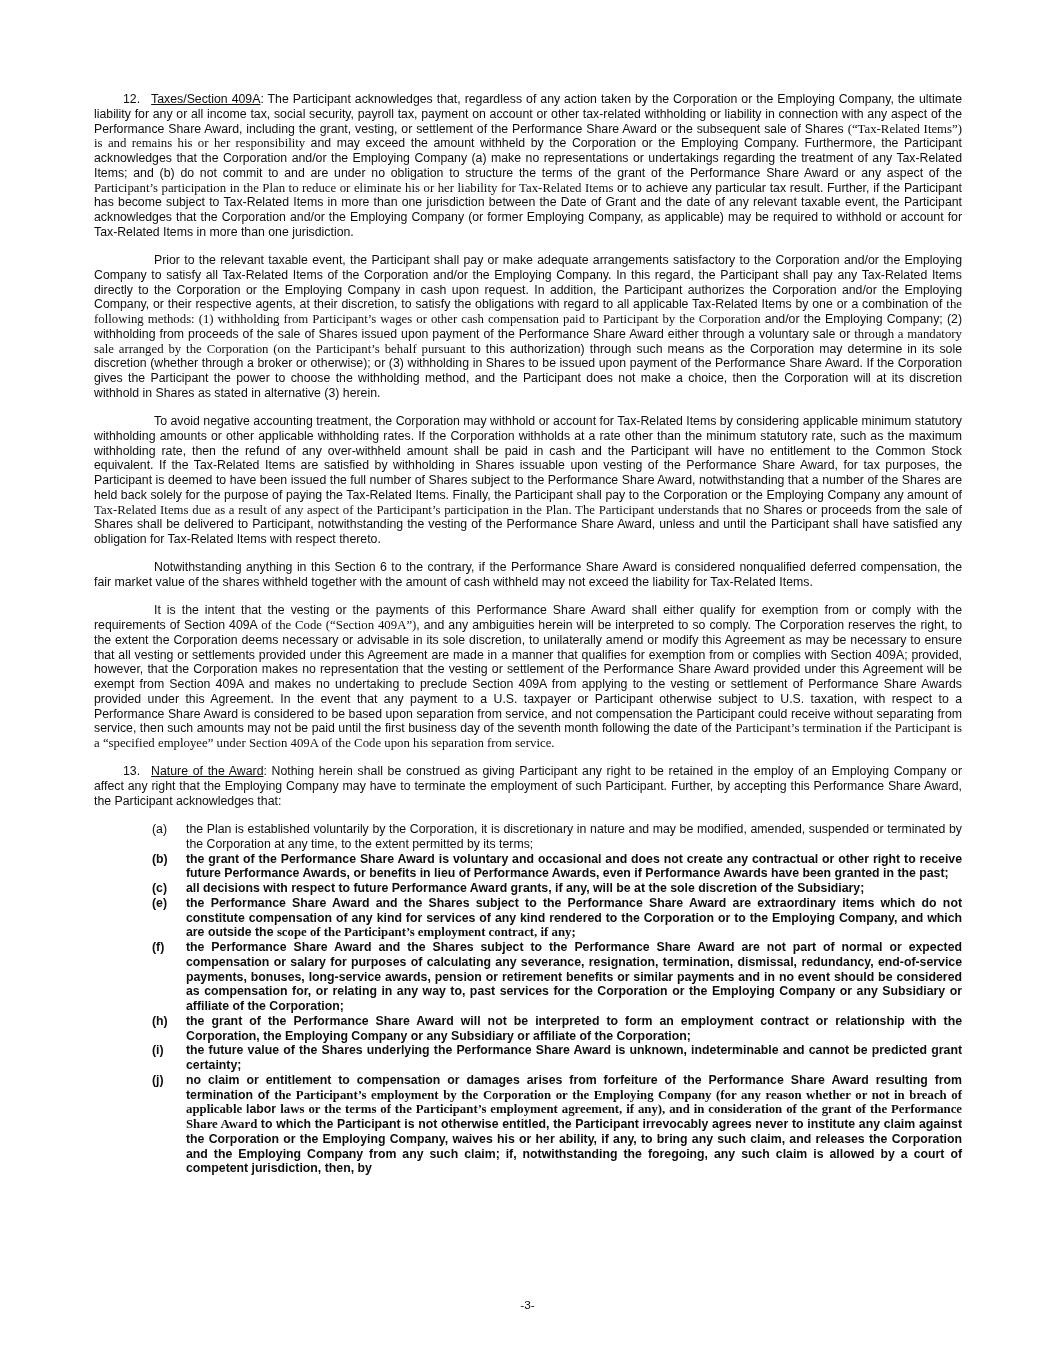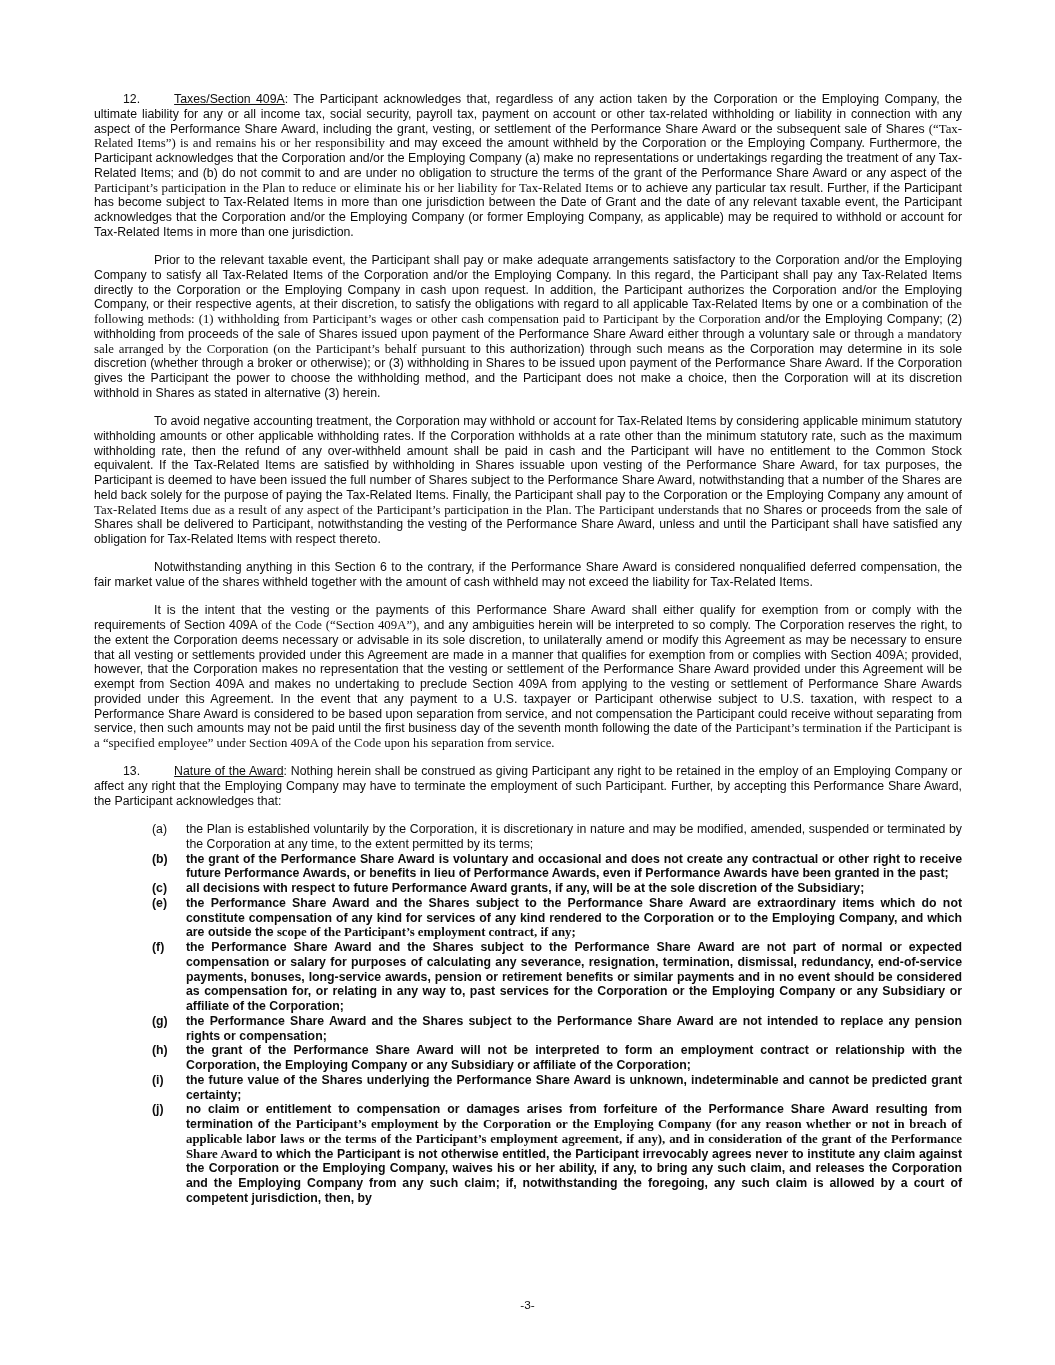--- a/index.html
+++ b/index.html
@@ -30,21 +30,21 @@
   .li {
     padding-left: 92px;
     text-indent: -34px;
   }
   .li-label {
     display: inline-block;
     width: 34px;
     text-indent: 0;
   }
   .run-num { padding-right: 11px; }
-  .run-u { text-decoration: underline; margin-left: 23px; }
+  .run-u { text-decoration: underline; }
   .run-serif { font-family: "Liberation Serif", serif; font-size: 12.8px; }
   .footer {
     position: absolute;
     left: 0;
     bottom: 52px;
     width: 100%;
     text-align: center;
     font-size: 11.8px;
     color: #0d0d0d;
   }
@@ -58,19 +58,18 @@
       <div class="block p indent-tab"><span class="run">Prior to the relevant taxable event, the Participant shall pay or make adequate arrangements satisfactory to the Corporation and/or the Employing Company to satisfy all Tax-Related Items of the Corporation and/or the Employing Company. In this regard, the Participant shall pay any Tax-Related Items directly to the Corporation or the Employing Company in cash upon request.  In addition, the Participant authorizes the Corporation and/or the Employing Company, or their respective agents, at their discretion, to satisfy the obligations with regard to all applicable Tax-Related Items by one or a combination of </span><span class="run run-serif">the following methods: (1) withholding from Participant’s wages or other cash compensation paid to Participant by the Corporation </span><span class="run">and/or the Employing Company; (2) withholding from proceeds of the sale of Shares issued upon payment of the Performance Share Award either through a voluntary sale or </span><span class="run run-serif">through a mandatory sale arranged by the Corporation (on the Participant’s behalf pursuant </span><span class="run">to this authorization) through such means as the Corporation may determine in its sole discretion (whether through a broker or otherwise); or (3) withholding in Shares to be issued upon payment of the Performance Share Award.  If the Corporation gives the Participant the power to choose the withholding method, and the Participant does not make a choice, then the Corporation will at its discretion withhold in Shares as stated in alternative (3) herein.</span></div>
       <div class="block p indent-tab"><span class="run">To avoid negative accounting treatment, the Corporation may withhold or account for Tax-Related Items by considering applicable minimum statutory withholding amounts or other applicable withholding rates.  If the Corporation withholds at a rate other than the minimum statutory rate, such as the maximum withholding rate, then the refund of any over-withheld amount shall be paid in cash and the Participant will have no entitlement to the Common Stock equivalent.  If the Tax-Related Items are satisfied by withholding in Shares issuable upon vesting of the Performance Share Award, for tax purposes, the Participant is deemed to have been issued the full number of Shares subject to the Performance Share Award, notwithstanding that a number of the Shares are held back solely for the purpose of paying the Tax-Related Items.  Finally, the Participant shall pay to the Corporation or the Employing Company any amount of </span><span class="run run-serif">Tax-Related Items due as a result of any aspect of the Participant’s participation in the Plan.  The Participant understands that </span><span class="run">no Shares or proceeds from the sale of Shares shall be delivered to Participant, notwithstanding the vesting of the Performance Share Award, unless and until the Participant shall have satisfied any obligation for Tax-Related Items with respect thereto.</span></div>
       <div class="block p indent-tab"><span class="run">Notwithstanding anything in this Section 6 to the contrary, if the Performance Share Award is considered nonqualified deferred compensation, the fair market value of the shares withheld together with the amount of cash withheld may not exceed the liability for Tax-Related Items.</span></div>
       <div class="block p indent-tab"><span class="run">It is the intent that the vesting or the payments of this Performance Share Award shall either qualify for exemption from or comply with the requirements of Section 409A </span><span class="run run-serif">of the Code (“Section 409A”)</span><span class="run">, and any ambiguities herein will be interpreted to so comply.  The Corporation reserves the right, to the extent the Corporation deems necessary or advisable in its sole discretion, to unilaterally amend or modify this Agreement as may be necessary to ensure that all vesting or settlements provided under this Agreement are made in a manner that qualifies for exemption from or complies with Section 409A; provided, however, that the Corporation makes no representation that the vesting or settlement of the Performance Share Award provided under this Agreement will be exempt from Section 409A and makes no undertaking to preclude Section 409A from applying to the vesting or settlement of Performance Share Awards provided under this Agreement.  In the event that any payment to a U.S. taxpayer or Participant otherwise subject to U.S. taxation, with respect to a Performance Share Award is considered to be based upon separation from service, and not compensation the Participant could receive without separating from service, then such amounts may not be paid until the first business day of the seventh month following the date of the </span><span class="run run-serif">Participant’s termination if the Participant is a “specified employee” under Section 409A of the Code upon his separation from service.</span></div>
       <div class="block p indent-num"><span class="run run-num">13.</span><span class="run run-u">Nature of the Award</span><span class="run">:  </span><span class="run">Nothing herein shall be construed as giving Participant any right to be retained in the employ of an Employing Company or affect any right that the Employing Company may have to terminate the employment of such Participant.  Further, by accepting this Performance Share Award, the Participant acknowledges that:</span></div>
       <div class="block li"><span class="li-label">(a)</span><span class="run">the Plan is established voluntarily by the Corporation, it is discretionary in nature and may be modified, amended, suspended or terminated by the Corporation at any time, to the extent permitted by its terms;</span></div>
       <div class="block li"><span class="li-label">(b)</span><span class="run">the grant of the Performance Share Award is voluntary and occasional and does not create any contractual or other right to receive future Performance Awards, or benefits in lieu of Performance Awards, even if Performance Awards have been granted in the past;</span></div>
       <div class="block li"><span class="li-label">(c)</span><span class="run">all decisions with respect to future Performance Award grants, if any, will be at the sole discretion of the Subsidiary;</span></div>
       <div class="block li"><span class="li-label">(e)</span><span class="run">the Performance Share Award and the Shares subject to the Performance Share Award are extraordinary items which do not constitute compensation of any kind for services of any kind rendered to the Corporation or to the Employing Company, and which are outside the </span><span class="run run-serif">scope of the Participant’s employment contract, if any;</span></div>
       <div class="block li"><span class="li-label">(f)</span><span class="run">the Performance Share Award and the Shares subject to the Performance Share Award are not part of normal or expected compensation or salary for purposes of calculating any severance, resignation, termination, dismissal, redundancy, end-of-service payments, bonuses, long-service awards, pension or retirement benefits or similar payments  and in no event should be considered as compensation for, or relating in any way to, past services for the Corporation or the Employing Company or any Subsidiary or affiliate of the Corporation;</span></div>
-      <div class="block li"><span class="li-label">(g)</span><span class="run">the Performance Share Award and the Shares subject to the Performance Share Award are not intended to replace any pension rights or compensation;</span></div>
       <div class="block li"><span class="li-label">(h)</span><span class="run">the grant of the Performance Share Award will not be interpreted to form an employment contract or relationship with the Corporation, the Employing Company or any Subsidiary or affiliate of the Corporation;</span></div>
       <div class="block li"><span class="li-label">(i)</span><span class="run">the future value of the Shares underlying the Performance Share Award is unknown, indeterminable and cannot be predicted grant certainty;</span></div>
       <div class="block li"><span class="li-label">(j)</span><span class="run">no claim or entitlement to compensation or damages arises from forfeiture of the Performance Share Award resulting from termination of </span><span class="run run-serif">the Participant’s employment by the Corporation or the Employing Company (for any reason whether or not in breach of applicable </span><span class="run">labor </span><span class="run run-serif">laws or the terms of the Participant’s employment agreement, if any), and in consideration of the grant of the Performance Share Award </span><span class="run">to which the Participant is not otherwise entitled, the Participant irrevocably agrees never to institute any claim against the Corporation or the Employing Company, waives his or her ability, if any, to bring any such claim, and releases the Corporation and the Employing Company from any such claim; if, notwithstanding the foregoing, any such claim is allowed by a court of competent jurisdiction, then, by</span></div>
     </div>
   <div class="footer">-3-</div>
 </div>
 
 </body></html>

